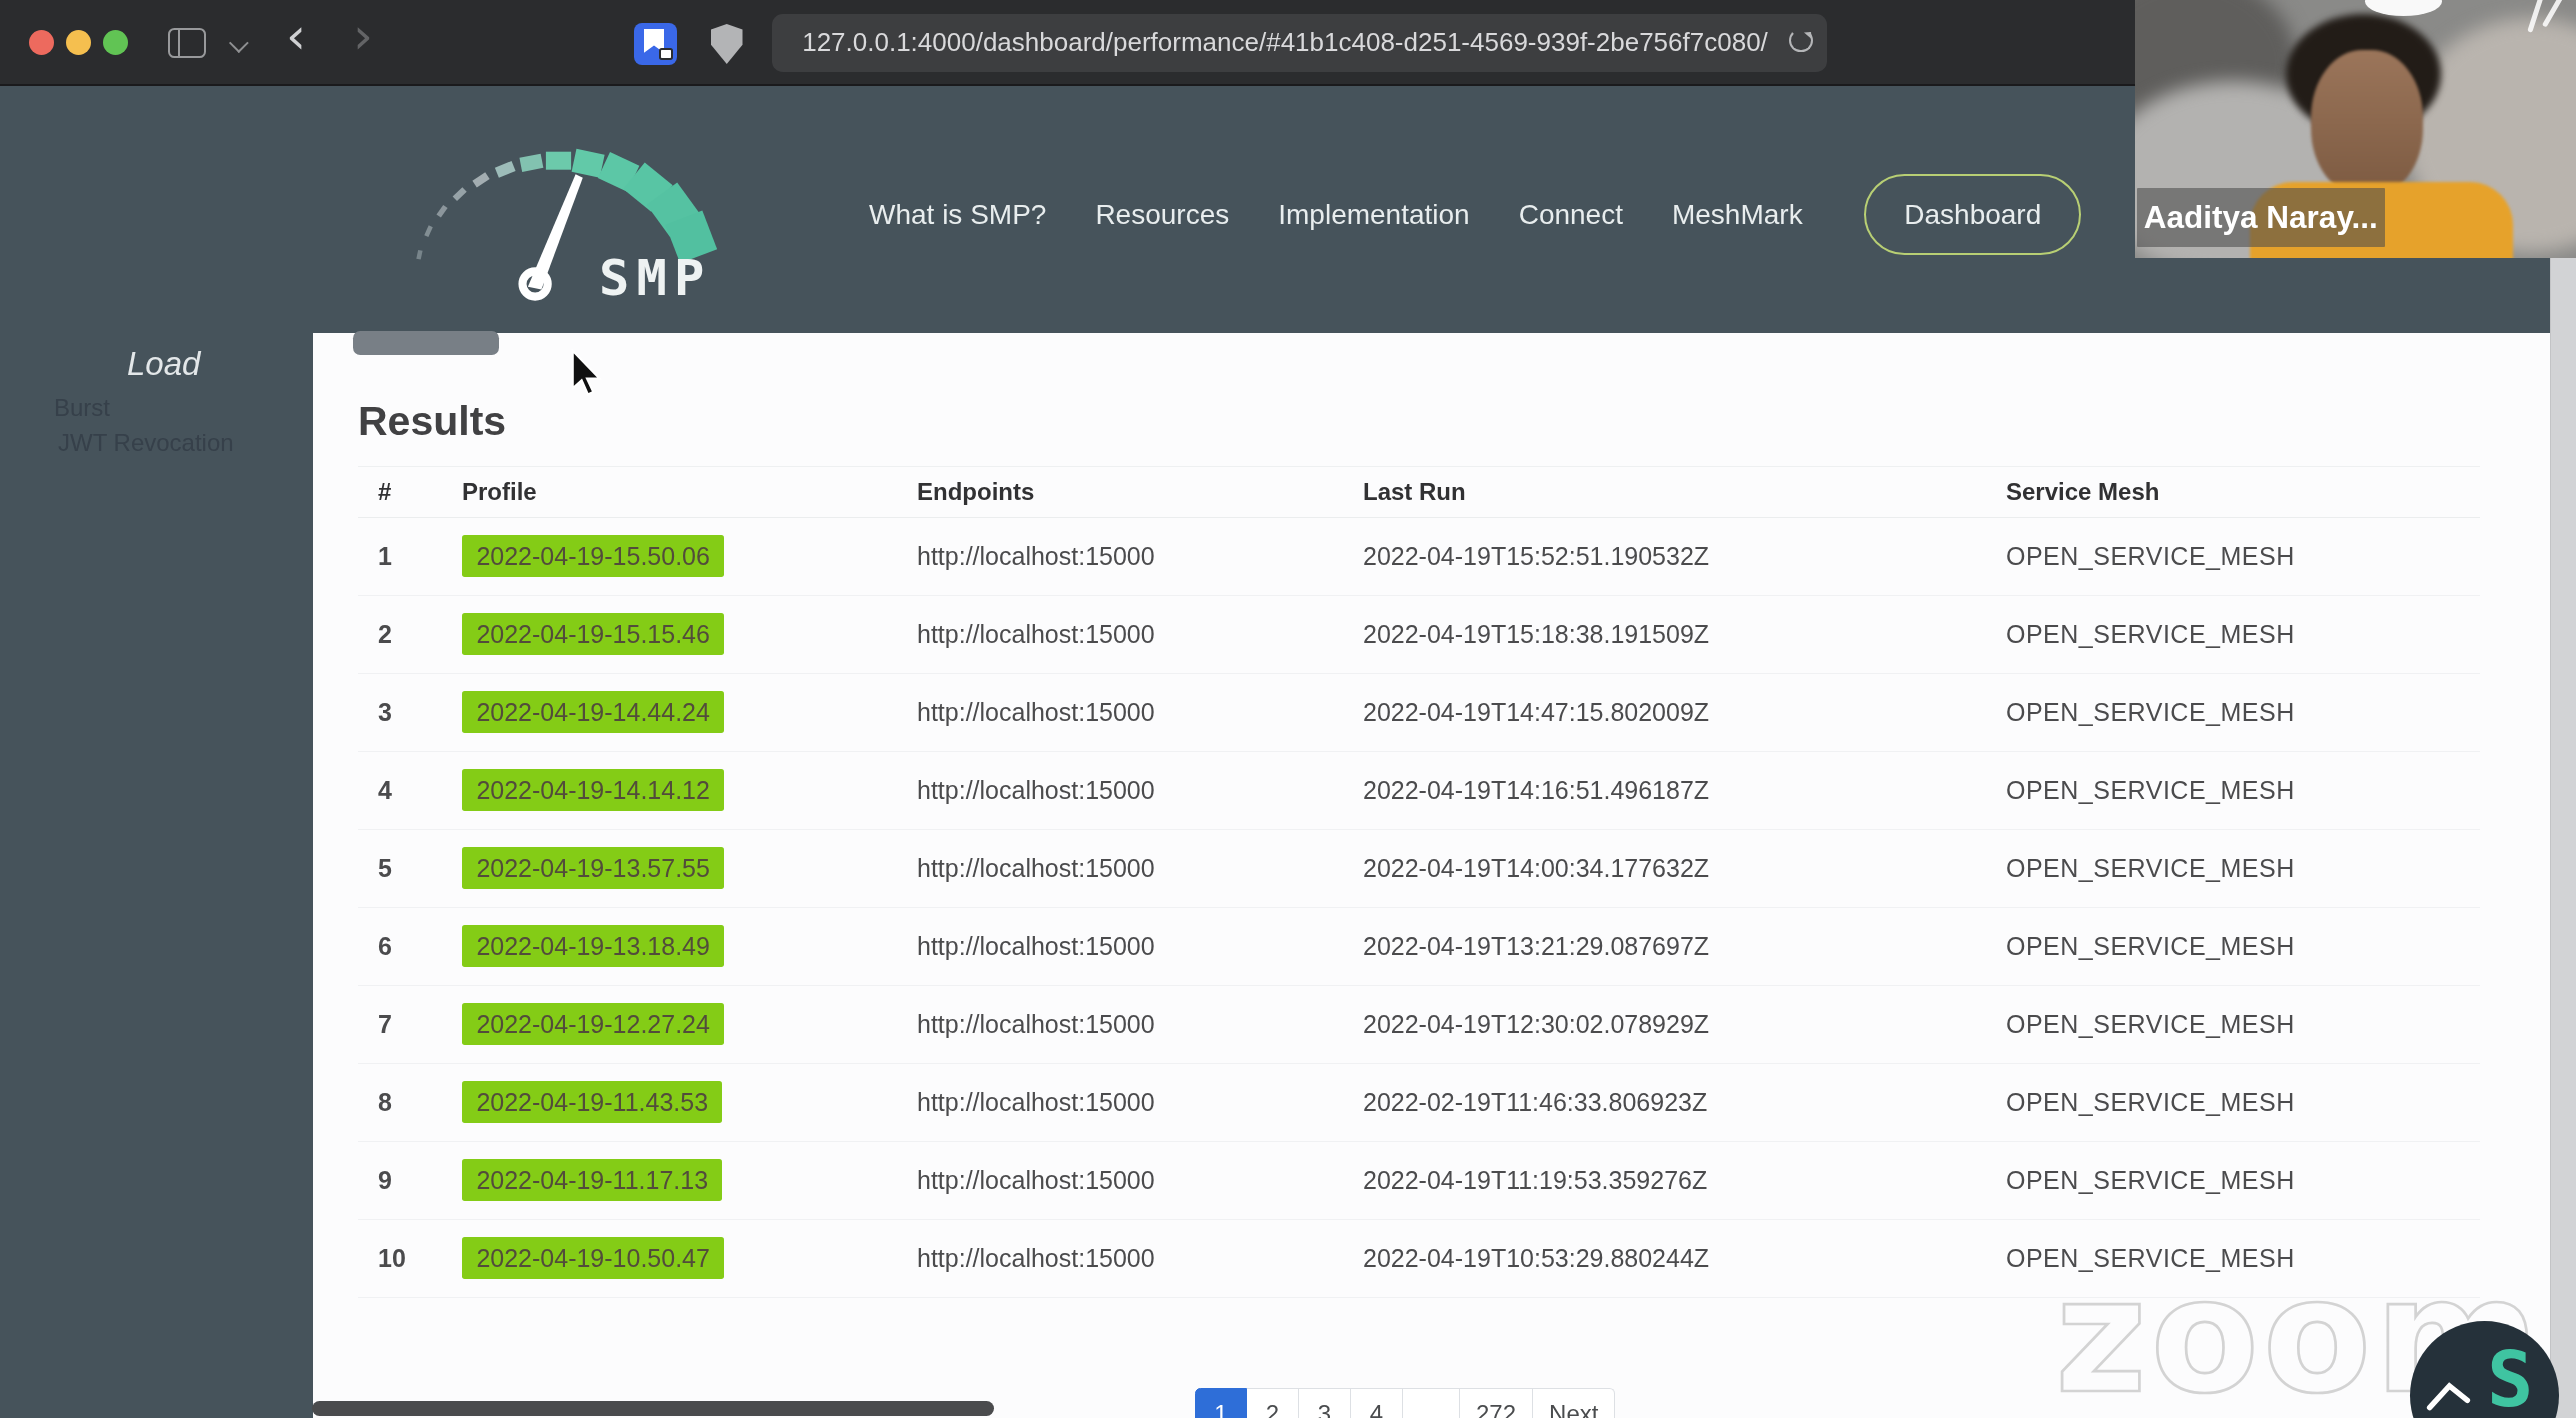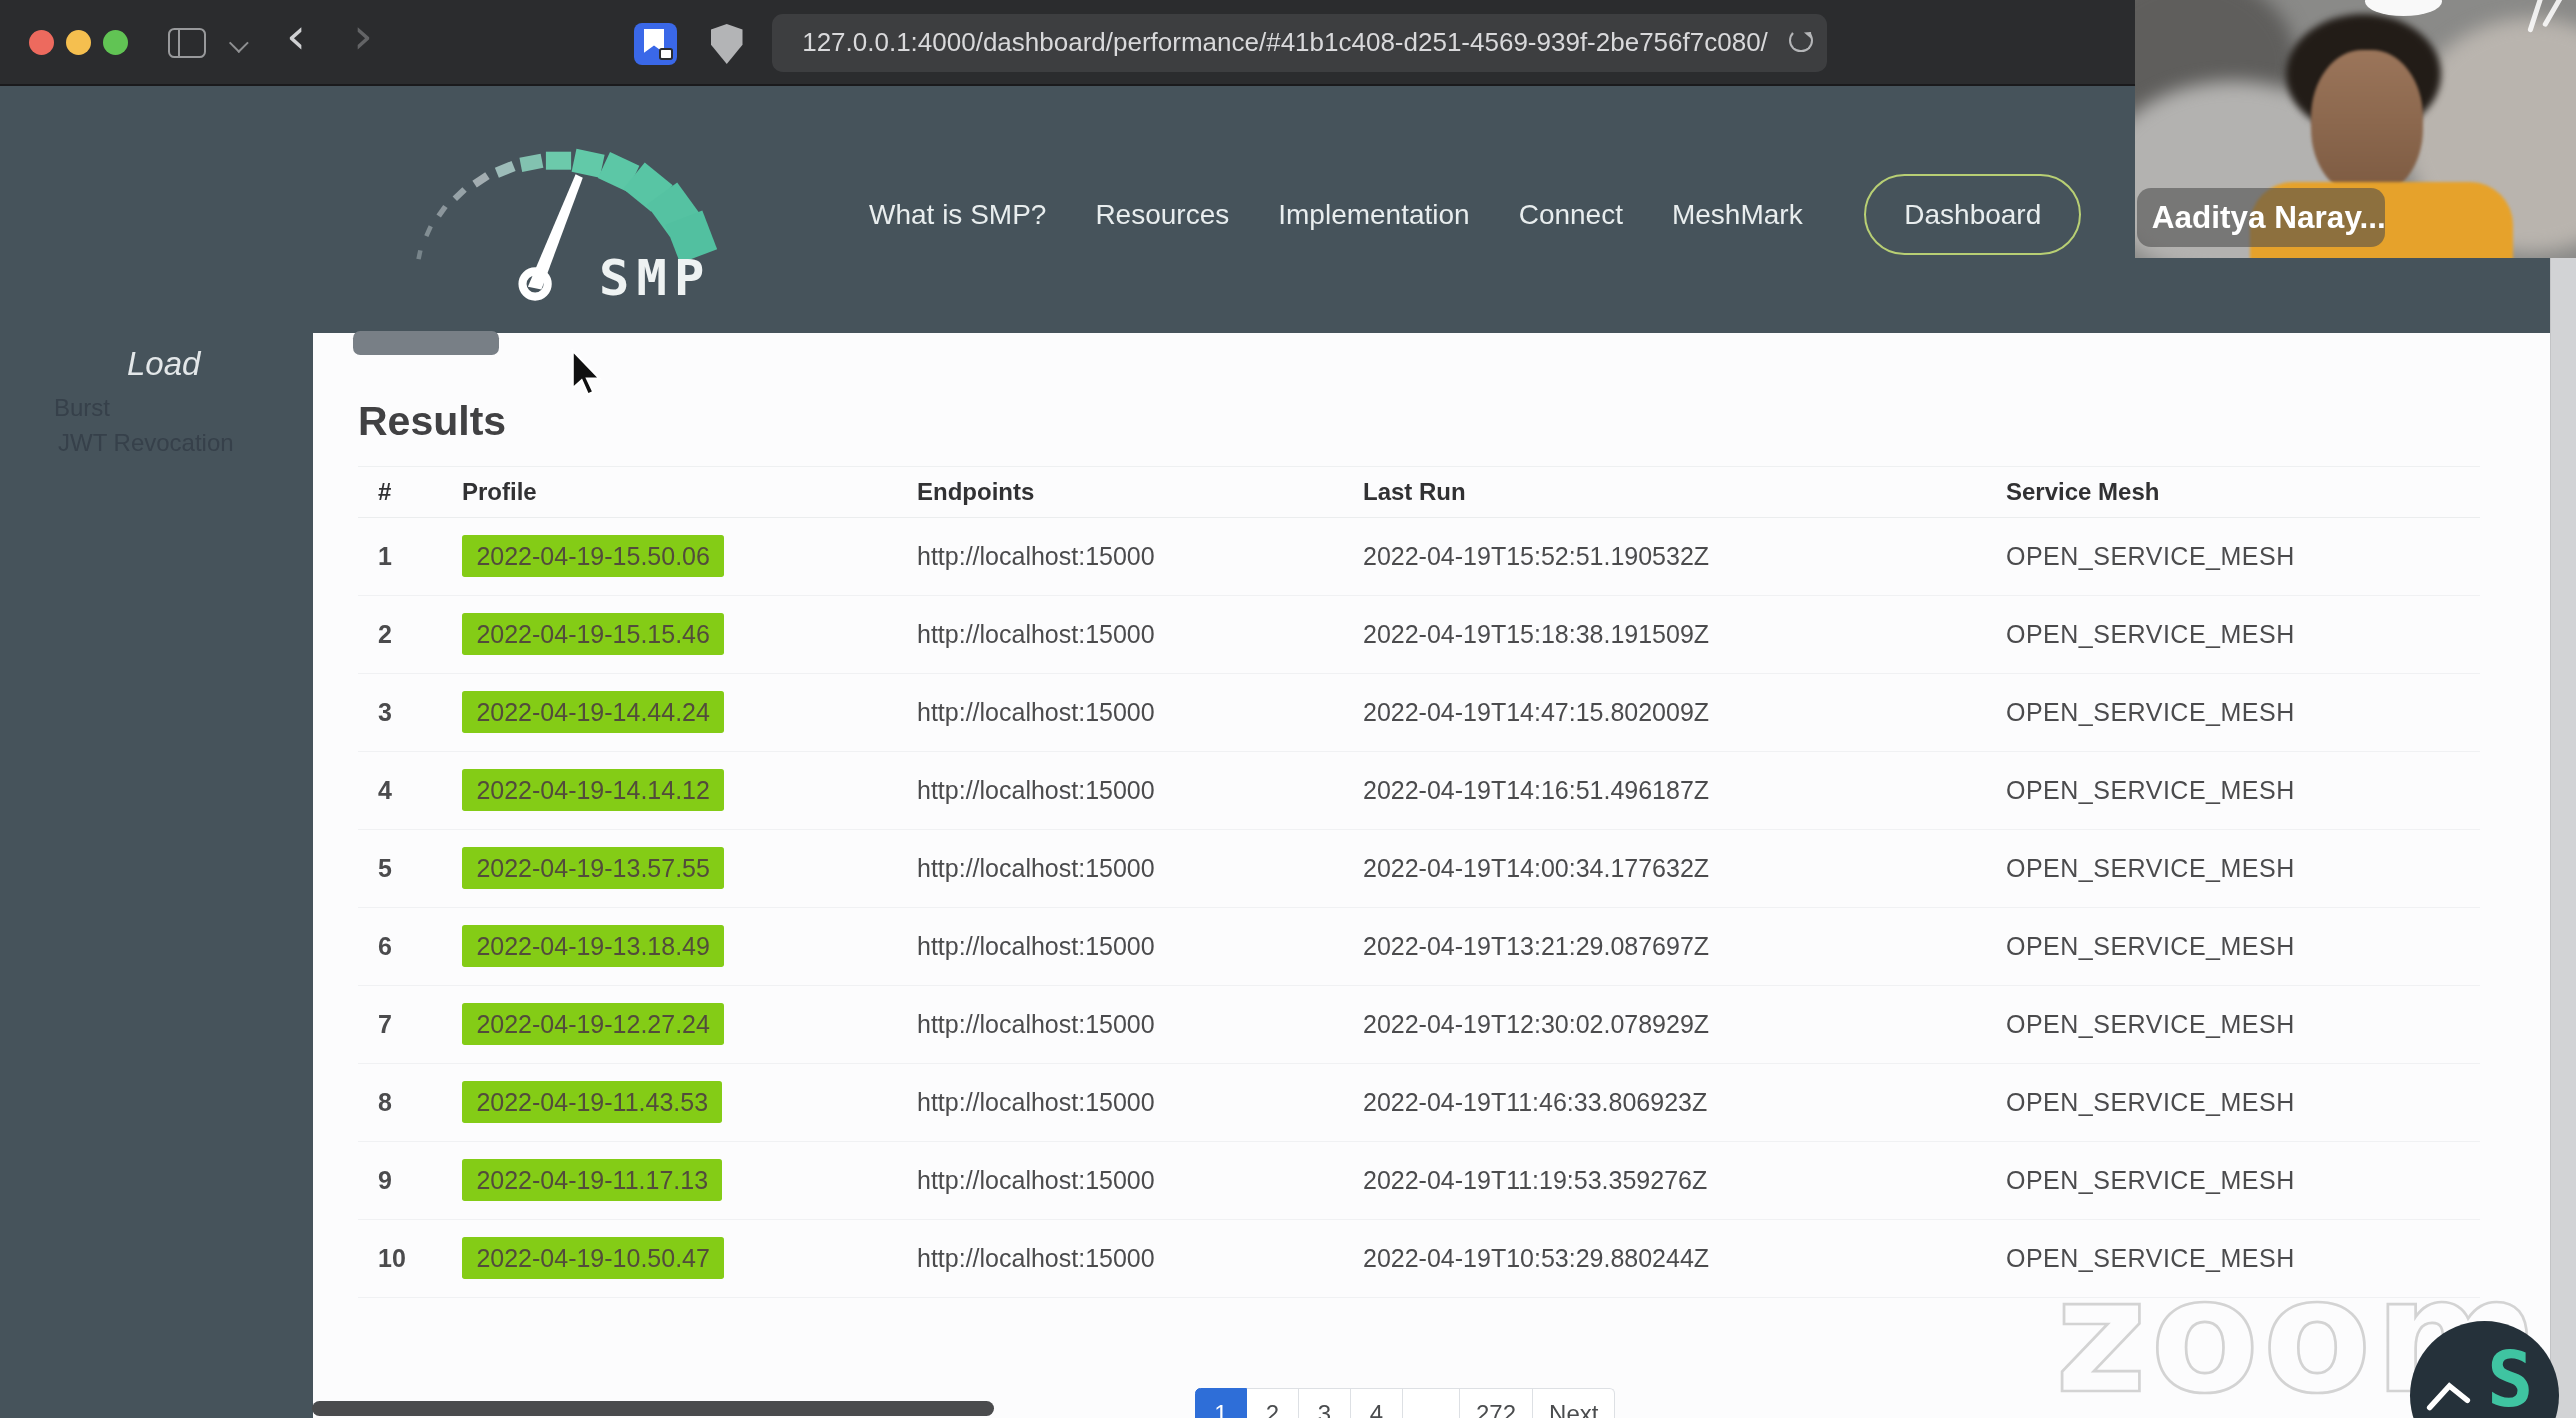--- a/index.html
+++ b/index.html
@@ -67,21 +67,21 @@
   .wc-b1{left:-54px;top:-27px;width:216px;height:180px;background:#5f5e5c;}
   .wc-b2{left:-36px;top:81px;width:270px;height:198px;background:#b3b2b0;}
   .wc-b3{left:270px;top:18px;width:252px;height:234px;background:#b9b4ae;}
   .person-hair{position:absolute;left:151px;top:14.4px;width:155px;height:121px;background:#221c17;border-radius:50%;filter:blur(3.6px);}
   .person-face{position:absolute;left:176px;top:50px;width:112px;height:146px;background:linear-gradient(#9b755a,#7c5a41);border-radius:46%;filter:blur(1.8px);}
   .person-shirt{position:absolute;left:115px;top:182px;width:263px;height:90px;background:#e6a22b;border-radius:43px 43px 0 0;filter:blur(1.8px);}
   .reaction-frag{position:absolute;left:230px;top:-12.6px;width:77px;height:29px;background:#fff;border-radius:50%;opacity:.95;}
   .hand-frag{position:absolute;width:5.4px;height:38px;background:#fff;opacity:.85;border-radius:2.7px;}
   .hf1{left:398px;top:-5.4px;transform:rotate(18deg);}
   .hf2{left:416px;top:-9px;transform:rotate(30deg);}
-  .name-tag{position:absolute;left:1.8px;bottom:10.8px;width:248px;height:59px;background:rgba(75,75,75,.58);border-radius:14px;display:flex;align-items:center;padding-left:15px;color:#fff;font-size:31.5px;font-weight:bold;box-sizing:border-box;white-space:nowrap;}
+  .name-tag{position:absolute;left:1.8px;bottom:10.8px;width:248px;height:59px;background:rgba(75,75,75,.58);border-radius:1px;display:flex;align-items:center;padding-left:7px;color:#fff;font-size:31.5px;font-weight:bold;box-sizing:border-box;white-space:nowrap;}
 </style>
 </head>
 <body>
 
 <div class="v-scroll"></div>
 
 <div class="chrome">
   <div class="tl tl-red"></div>
   <div class="tl tl-yellow"></div>
   <div class="tl tl-green"></div>
@@ -210,21 +210,21 @@
           <td><span class="hl">2022-04-19-12.27.24</span></td>
           <td>http://localhost:15000</td>
           <td>2022-04-19T12:30:02.078929Z</td>
           <td class="cell-mesh">OPEN_SERVICE_MESH</td>
         </tr>
 
         <tr>
           <td class="cell-num">8</td>
           <td><span class="hl">2022-04-19-11.43.53</span></td>
           <td>http://localhost:15000</td>
-          <td>2022-04-19T11:46:33.806923Z</td>
+          <td>2022-02-19T11:46:33.806923Z</td>
           <td class="cell-mesh">OPEN_SERVICE_MESH</td>
         </tr>
 
         <tr>
           <td class="cell-num">9</td>
           <td><span class="hl">2022-04-19-11.17.13</span></td>
           <td>http://localhost:15000</td>
           <td>2022-04-19T11:19:53.359276Z</td>
           <td class="cell-mesh">OPEN_SERVICE_MESH</td>
         </tr>

